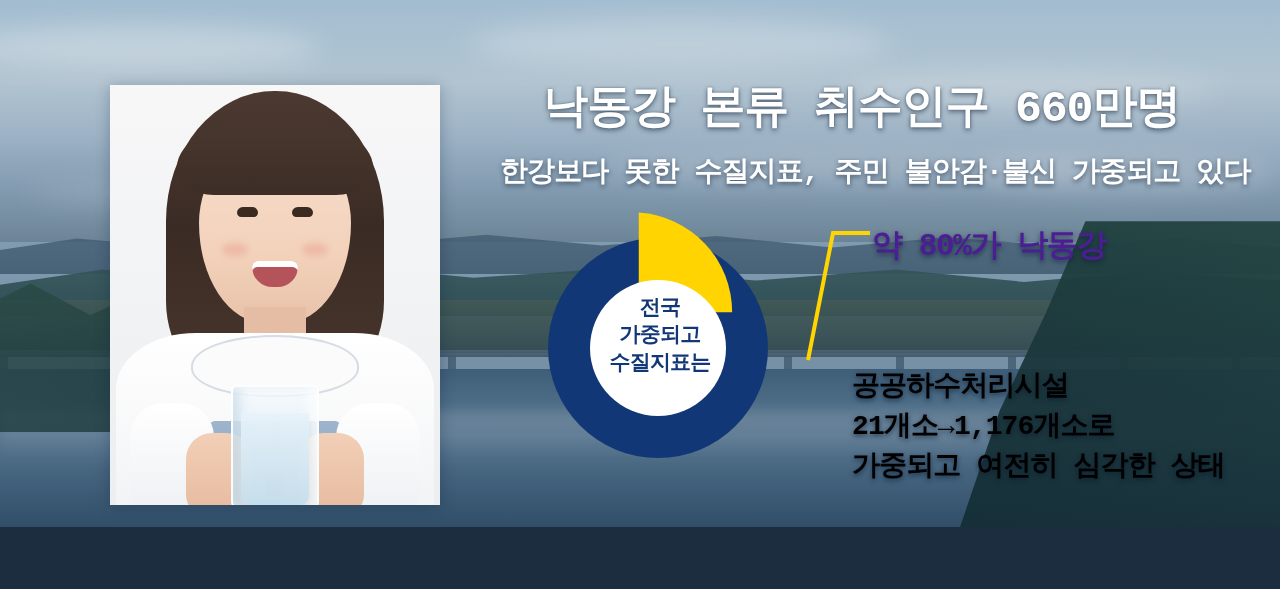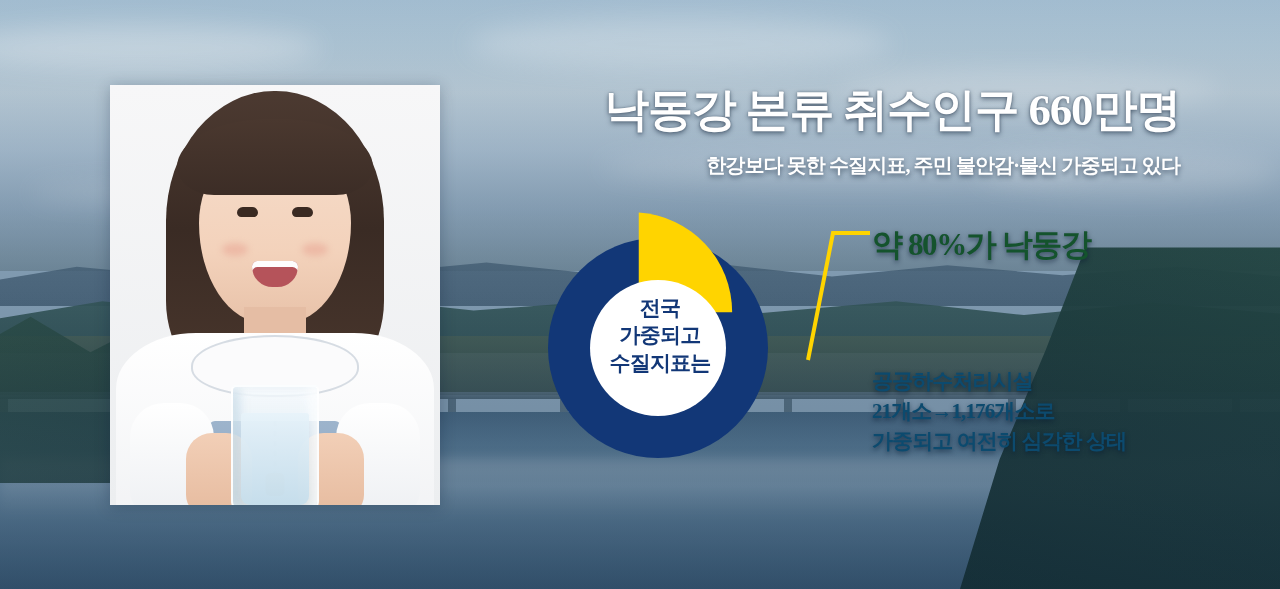--- a/index.html
+++ b/index.html
@@ -4,23 +4,23 @@
 <title>Nakdong River Infographic</title>
 <style>
   html, body {
     margin: 0;
     padding: 0;
     background: #1b2d3f;
   }
   .stage {
     position: relative;
     width: 1280px;
-    height: 589px;
+    height: 527px;
     overflow: hidden;
-    font-family: Liberation Serif, serif;
+    font-family: Liberation Mono, monospace;
     background: #8fa9bd;
   }
 
   
   .bg { position: absolute; inset: 0; overflow: hidden; }
 
   .bg-sky {
     position: absolute;
     left: 0; top: 0; width: 100%; height: 46%;
     background:
@@ -241,21 +241,21 @@
     color: #ffffff;
     text-align: right;
     line-height: 1.08;
     text-shadow: 0 2px 5px rgba(10,26,48,.55), 0 0 2px rgba(10,26,48,.4);
     white-space: nowrap;
   }
   .subhead {
     position: absolute;
     left: 500px; top: 152px;
     width: 680px;
-    font-size: 20px;
+    font-size: 28px;
     font-weight: 700;
     letter-spacing: -0.9px;
     color: #ffffff;
     text-align: right;
     text-shadow: 0 2px 5px rgba(10,26,48,.6);
     white-space: nowrap;
   }
 
   
   .chart { position: absolute; left: 520px; top: 185px; width: 340px; height: 320px; }
@@ -273,43 +273,43 @@
     pointer-events: none;
   }
 
   
   .callout-head {
     position: absolute;
     left: 872px; top: 224px;
     font-size: 31px;
     font-weight: 800;
     letter-spacing: -1.4px;
-    color: #14532d;
+    color: #4c1d95;
     text-shadow: 0 2px 5px rgba(8,24,46,.6);
     white-space: nowrap;
   }
   .callout-sub {
     position: absolute;
     left: 872px; top: 284px;
     font-size: 21px;
     font-weight: 700;
     letter-spacing: -0.9px;
     line-height: 1.35;
     color: #ffffff;
     text-shadow: 0 2px 5px rgba(8,24,46,.65);
     white-space: nowrap;
   }
   .callout-body {
     position: absolute;
-    left: 872px; top: 367px;
-    font-size: 21px;
+    left: 852px; top: 367px;
+    font-size: 28px;
     font-weight: 700;
     letter-spacing: -0.9px;
     line-height: 1.42;
-    color: #0c4a6e;
+    color: #000000;
     text-shadow: 0 2px 5px rgba(8,24,46,.65);
     white-space: nowrap;
   }
 </style>
 </head>
 <body>
 
 <div class="stage">
 
   <div class="bg">

